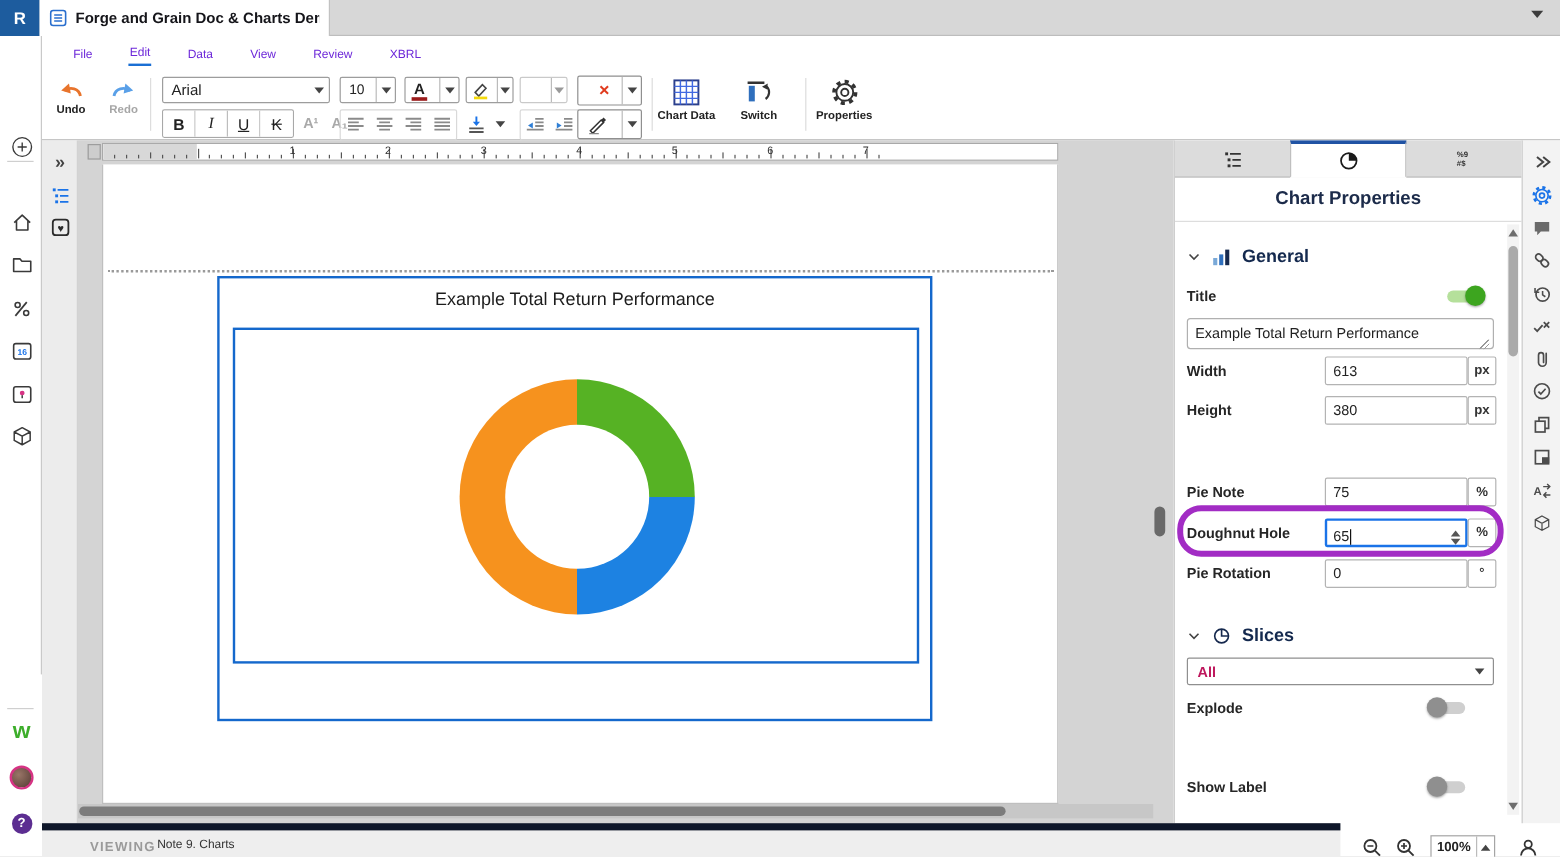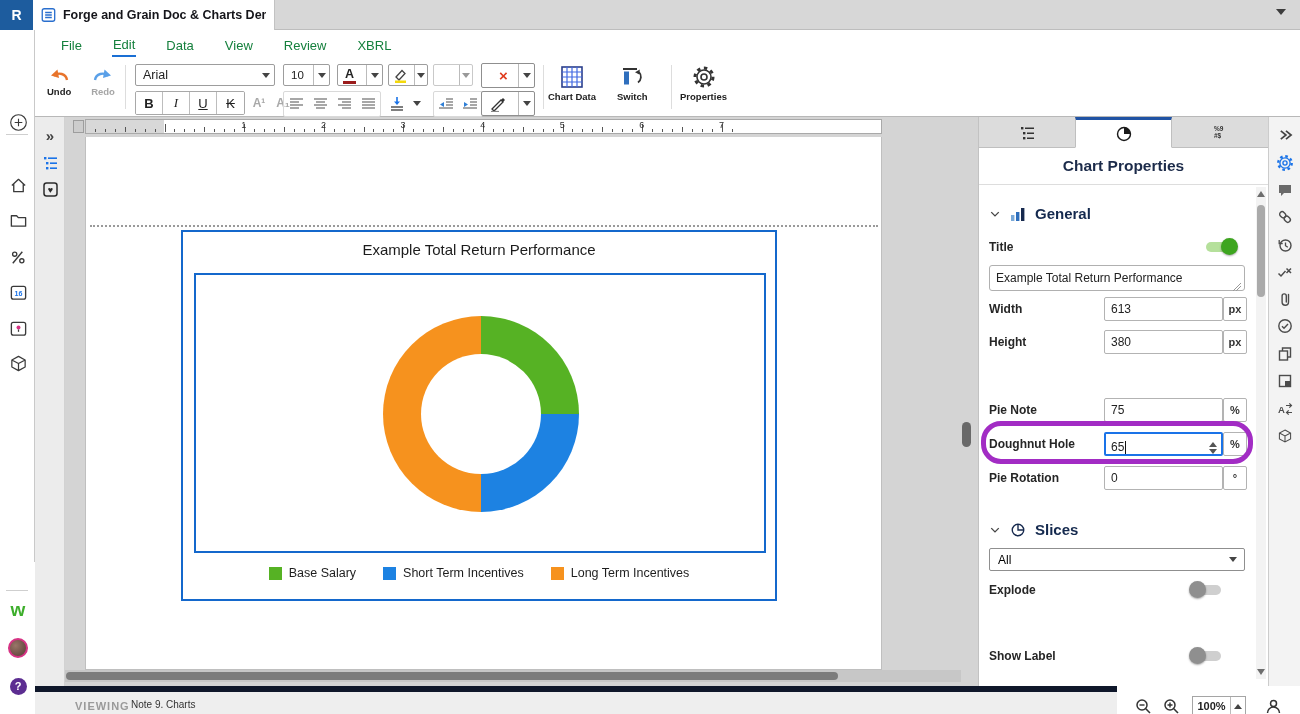--- a/index.html
+++ b/index.html
@@ -18,21 +18,21 @@
   
   #leftrail{position:absolute;left:0;top:30px;width:35px;height:532px;background:#fff;border-right:1px solid #c9c9c9}
   .lr-ic{position:absolute;left:7px;width:22px;height:22px;display:flex;align-items:center;justify-content:center;color:#3a3a3a;cursor:pointer}
   .lr-div{position:absolute;left:6px;width:22px;border-top:1px solid #cfcfcf}
   #wlogo{font-size:19px;font-weight:bold;color:#3dae2b}
   #avatar{width:20px;height:20px;border-radius:50%;border:2px solid #d63384;background:radial-gradient(circle at 35% 35%,#9a7668,#543a33)}
   #helpdot{width:17px;height:17px;border-radius:50%;background:#5c2d91;color:#fff;font-size:11px;font-weight:bold;display:flex;align-items:center;justify-content:center}
 
   
   #menubar{position:absolute;left:35px;top:30px;width:1265px;height:30px;background:#fff;display:flex;align-items:center;gap:29px;padding-left:25px}
-  .menu-item{font-size:13px;color:#15803d;cursor:pointer;padding:3px 1px}
+  .menu-item{font-size:10px;color:#6d28d9;cursor:pointer;padding:3px 1px}
   .menu-item.active{border-bottom:2px solid #1a6fd4}
 
   
   #toolbar{position:absolute;left:35px;top:60px;width:1265px;height:57px;background:#fff;border-bottom:1px solid #b8b8b8}
   .vsep{position:absolute;top:5px;height:44px;border-left:1px solid #ddd}
   .tbtn{position:absolute;display:flex;flex-direction:column;align-items:center;gap:2px;cursor:pointer}
   .tbtn .lbl{font-size:9.5px;font-weight:bold;color:#222;white-space:nowrap}
   .tbtn .lbl.dim{color:#a6a6a6}
   .selbox{position:absolute;border:1px solid #9d9d9d;border-radius:2px;background:#fff;display:flex;align-items:center;cursor:pointer}
   .selbox .txt{font-size:12.5px;color:#222;padding-left:7px;flex:1}
@@ -96,21 +96,21 @@
     linear-gradient(135deg,transparent 45%,#999 45%,#999 52%,transparent 52%,transparent 68%,#999 68%,#999 75%,transparent 75%)}
   #spacingbtn{position:absolute;left:145px;top:-1px;width:113px;height:26px;border:1px solid #979797;border-radius:3px;background:#fff;font-size:12px;font-weight:bold;color:#222;display:flex;align-items:center;justify-content:center;cursor:pointer}
   #dh-input{position:absolute;left:115px;top:0;width:119px;height:24px;border:2px solid #1a73e8;border-radius:2px;background:#fff;display:flex;align-items:flex-end;padding-left:5px}
   #dh-input .val{font-size:12px;color:#222}
   #dh-input .icursor{width:1px;height:13px;background:#111;margin-left:1px}
   #dh-spin{margin-left:auto;margin-right:4px;display:flex;flex-direction:column;gap:2px;cursor:pointer}
   #dh-spin .up{width:0;height:0;border-left:4px solid transparent;border-right:4px solid transparent;border-bottom:5px solid #555}
   #dh-spin .dn{width:0;height:0;border-left:4px solid transparent;border-right:4px solid transparent;border-top:5px solid #555}
   #purplering{position:absolute;left:2px;top:304px;width:272px;height:43px;border:5px solid #a22cc4;border-radius:20px;pointer-events:none;z-index:5}
   #slicesel{position:absolute;left:10px;top:431px;width:256px;height:23px;border:1px solid #8f8f8f;border-radius:2px;background:#fff;display:flex;align-items:center;cursor:pointer}
-  #slicesel .txt{font-size:12px;font-weight:normal;color:#000000;padding-left:8px;flex:1}
+  #slicesel .txt{font-size:12px;font-weight:bold;color:#be185d;padding-left:8px;flex:1}
   #slicesel .caret{margin-right:7px}
   .tglrow .tglwrap{position:absolute;right:26px;top:7px}
   #pscroll{position:absolute;left:277px;top:70px;width:10px;height:492px;background:#f3f3f3}
   #pscroll .upar{position:absolute;left:1px;top:4px;width:0;height:0;border-left:4px solid transparent;border-right:4px solid transparent;border-bottom:6px solid #6e6e6e}
   #pscroll .dnar{position:absolute;left:1px;bottom:4px;width:0;height:0;border-left:4px solid transparent;border-right:4px solid transparent;border-top:6px solid #6e6e6e}
   #pscroll .thumb{position:absolute;left:1px;top:18px;width:8px;height:92px;background:#aaa;border-radius:4px}
 
   
   #rightrail{position:absolute;left:1268px;top:117px;width:32px;height:569px;background:#f3f3f3;border-left:1px solid #ccc}
   .rr-ic{position:absolute;left:7px;width:18px;height:18px;display:flex;align-items:center;justify-content:center;color:#4c4c4c;cursor:pointer}
@@ -474,34 +474,20 @@
 
     <div id="page">
       <div id="pg-dotted"></div>
       <div id="chartframe">
         <div id="charttitle">Example Total Return Performance</div>
         <div id="plotbox">
           <div id="donut" style="background: conic-gradient(rgb(86, 178, 36) 0deg, rgb(86, 178, 36) 90deg, rgb(29, 130, 226) 90deg, rgb(29, 130, 226) 180deg, rgb(246, 146, 30) 180deg, rgb(246, 146, 30) 360deg);">
               <div class="hole"></div>
             </div>
         </div>
-        <div id="legend">
-          <div class="leg-item">
-            <span class="leg-sw" style="background: rgb(86, 178, 36);"></span>
-            <span class="leg-tx">Base Salary</span>
-          </div>
-          <div class="leg-item">
-            <span class="leg-sw" style="background: rgb(29, 130, 226);"></span>
-            <span class="leg-tx">Short Term Incentives</span>
-          </div>
-          <div class="leg-item">
-            <span class="leg-sw" style="background: rgb(246, 146, 30);"></span>
-            <span class="leg-tx">Long Term Incentives</span>
-          </div>
-        </div>
       </div>
     </div>
 
     <div id="cv-vthumb"></div>
     <div id="cv-hscroll">
       <div id="cv-hthumb"></div>
     </div>
   </div>
 
   <div id="panel">

